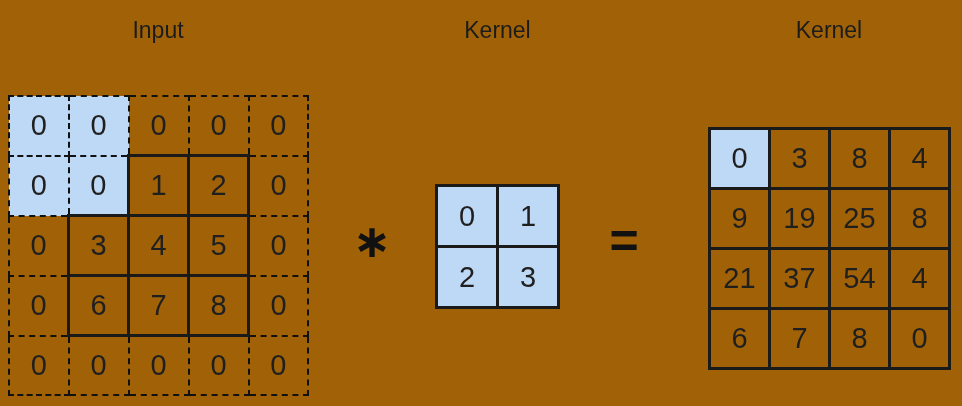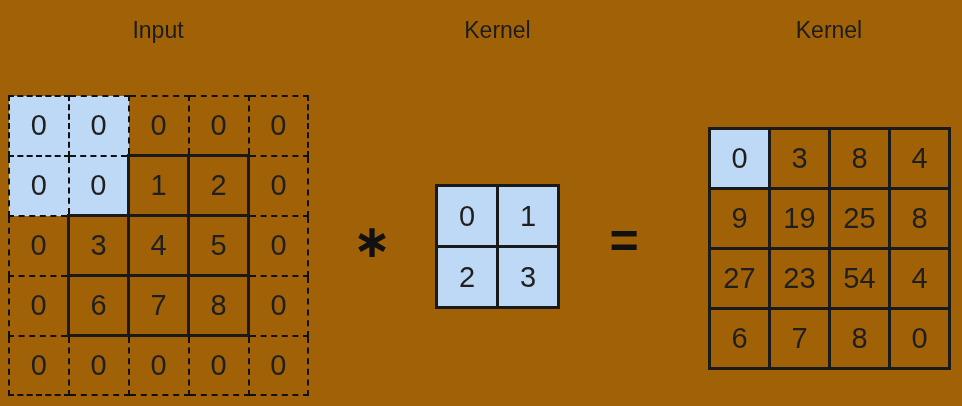--- a/index.html
+++ b/index.html
@@ -148,22 +148,22 @@
       <td>8</td>
       <td>4</td>
     </tr>
     <tr>
       <td>9</td>
       <td>19</td>
       <td>25</td>
       <td>8</td>
     </tr>
     <tr>
-      <td>27</td>
-      <td>23</td>
+      <td>21</td>
+      <td>37</td>
       <td>54</td>
       <td>4</td>
     </tr>
     <tr>
       <td>6</td>
       <td>7</td>
       <td>8</td>
       <td>0</td>
     </tr>
   </tbody>

